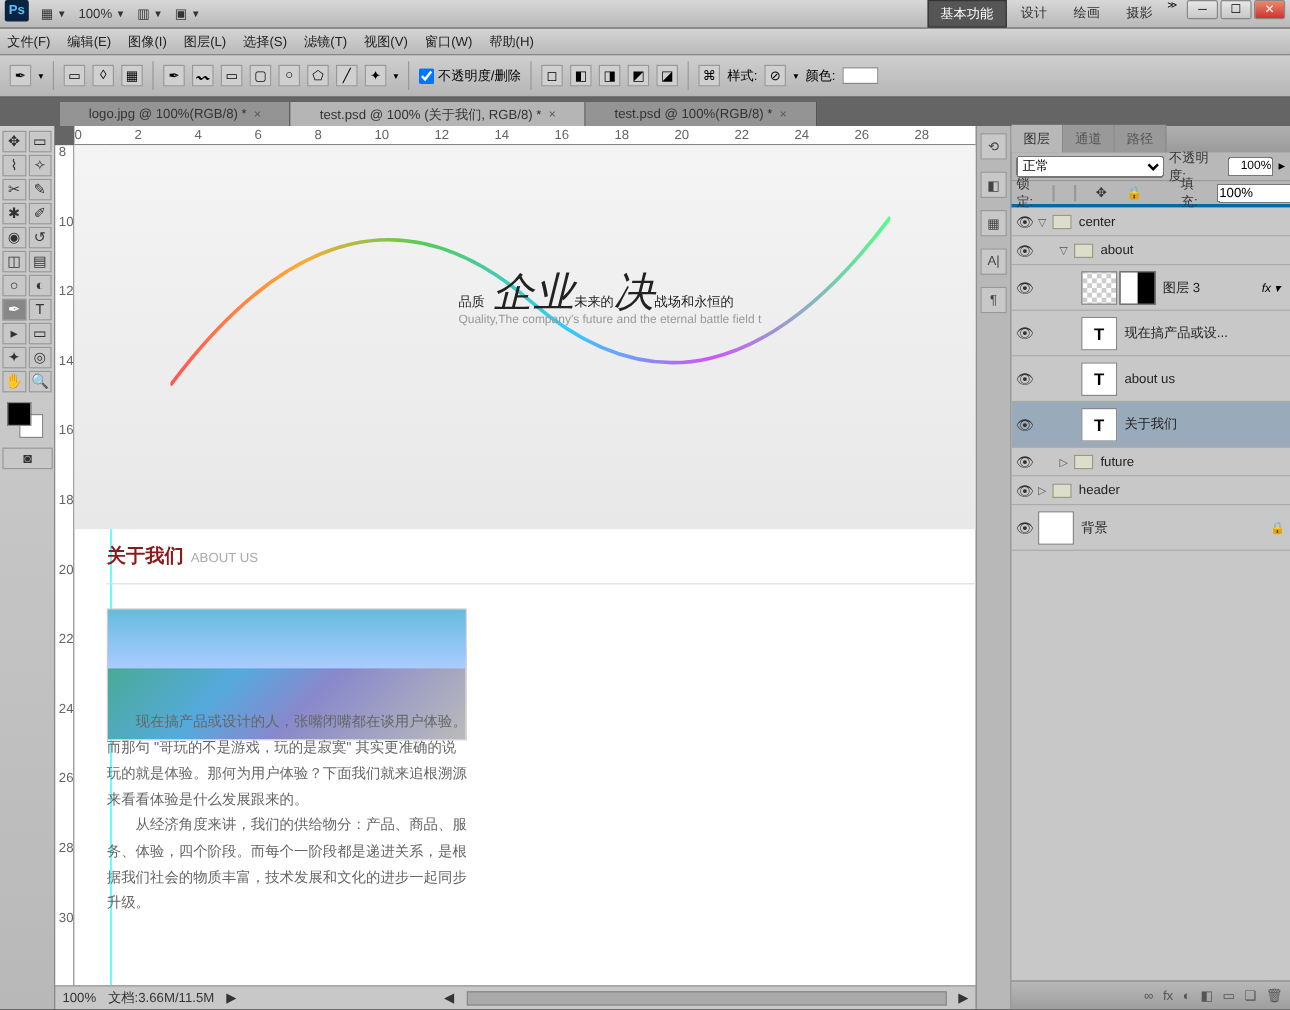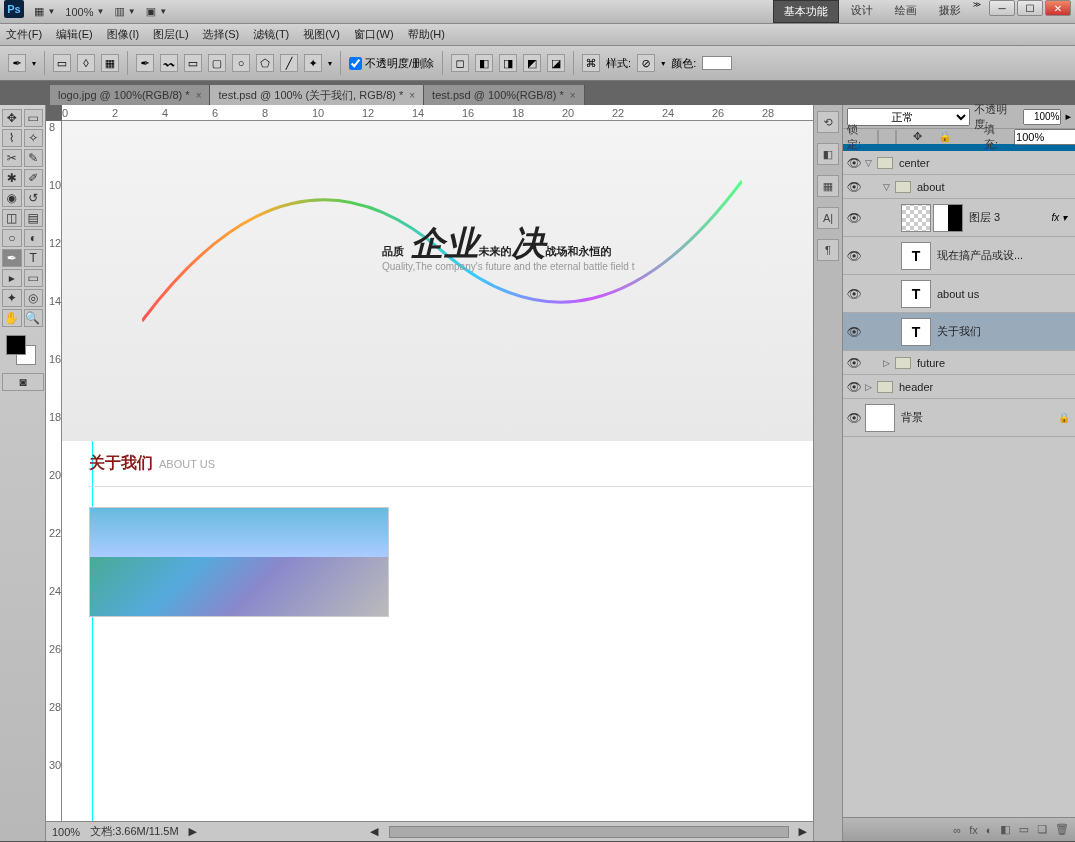--- a/index.html
+++ b/index.html
@@ -15,21 +15,21 @@
 .win-btn{width:26px;height:16px;background:linear-gradient(#e8e8e8,#c8c8c8);border:1px solid #888;border-radius:2px;display:flex;align-items:center;justify-content:center;font-size:10px;}
 .win-btn.close{background:linear-gradient(#e86,#c33);color:#fff;}
 .menubar{height:22px;background:linear-gradient(#d4d4d4,#bababa);display:flex;align-items:center;padding:0 6px;gap:14px;border-bottom:1px solid #888;}
 .menu-item{color:#222;}
 .optbar{height:35px;background:linear-gradient(#cfcfcf,#b6b6b6);display:flex;align-items:center;padding:0 8px;gap:6px;border-bottom:1px solid #777;}
 .opt-icon{width:18px;height:18px;background:#d0d0d0;border:1px solid #999;display:flex;align-items:center;justify-content:center;}
 .opt-sep{width:1px;height:24px;background:#999;margin:0 2px;}
 .opt-check{display:flex;align-items:center;gap:3px;}
 .opt-swatch{width:30px;height:14px;background:#fff;border:1px solid #888;}
 .tabbar{height:24px;background:#656565;display:flex;align-items:flex-end;padding-left:50px;}
-.doc-tab{height:20px;padding:3px 8px;background:#949494;color:#333;display:flex;align-items:center;gap:6px;border-right:1px solid #555;font-size:10px;}
+.doc-tab{height:20px;padding:3px 24px;background:#949494;color:#333;display:flex;align-items:center;gap:6px;border-right:1px solid #555;font-size:10px;}
 .doc-tab.active{background:#b5b5b5;}
 .doc-tab .x{font-size:10px;color:#555;}
 .main{display:flex;height:736px;}
 .toolbox{width:46px;background:linear-gradient(#d0d0d0,#b8b8b8);border-right:1px solid #888;display:flex;flex-direction:column;padding:4px 2px;gap:2px;}
 .tool-row{display:flex;gap:2px;}
 .tool{width:20px;height:18px;background:#c8c8c8;border:1px solid #999;display:flex;align-items:center;justify-content:center;font-size:12px;color:#333;position:relative;}
 .tool.active{background:#888;color:#fff;}
 .tool.single{width:42px;}
 .fgbg{width:42px;height:38px;position:relative;margin-top:4px;}
 .fgbg .fg{position:absolute;width:20px;height:20px;background:#000;border:1px solid #888;top:2px;left:4px;}
@@ -37,43 +37,43 @@
 .canvas-area{flex:1;background:#656565;display:flex;flex-direction:column;position:relative;}
 .ruler-h{height:16px;background:#fff;border-bottom:1px solid #888;position:relative;margin-left:16px;font-size:8px;color:#666;overflow:hidden;}
 .ruler-h span{position:absolute;top:2px;}
 .canvas-wrap{flex:1;display:flex;}
 .ruler-v{width:16px;background:#fff;border-right:1px solid #888;position:relative;font-size:8px;color:#666;}
 .ruler-v span{position:absolute;left:3px;writing-mode:horizontal-tb;}
 .canvas{flex:1;background:#fff;position:relative;overflow:hidden;}
 .guide{position:absolute;top:0;bottom:0;width:1px;background:#0ff;left:30px;}
 .hero{position:absolute;top:0;left:0;right:0;height:320px;background:linear-gradient(#f4f4f4,#e8e8e8);}
 .wave{position:absolute;top:30px;left:80px;width:600px;height:200px;}
-.headline{position:absolute;top:100px;left:320px;font-size:26px;color:#222;font-family:"STKaiti",serif;font-weight:bold;}
+.headline{position:absolute;top:100px;left:320px;font-size:26px;color:#222;font-family:"STKaiti",serif;}
 .headline .big{font-size:34px;font-style:italic;}
 .subhead{position:absolute;top:140px;left:320px;color:#999;font-size:10px;}
 .about-sec{position:absolute;top:320px;left:27px;right:0;}
 .about-title{padding:12px 0;border-bottom:1px solid #ddd;}
 .about-title .cn{color:#8a1a1a;font-size:16px;font-weight:bold;}
 .about-title .en{color:#aaa;font-size:11px;margin-left:6px;}
 .about-body{display:flex;gap:20px;padding:20px 0;}
 .about-img{width:300px;height:110px;background:linear-gradient(135deg,#4a7,#5ad 40%,#88c 60%,#bbb);position:relative;border:1px solid #ccc;}
 .about-img::before{content:"";position:absolute;top:0;left:0;right:0;height:45%;background:linear-gradient(#6bd,#acf);}
 .about-txt{width:300px;color:#666;line-height:1.8;font-size:12px;position:absolute;top:150px;left:0;}
 .statusbar{height:20px;background:#c8c8c8;border-top:1px solid #888;display:flex;align-items:center;padding:0 6px;font-size:10px;color:#333;gap:10px;}
 .sidepanel-mid{width:30px;background:#b8b8b8;border-left:1px solid #888;border-right:1px solid #888;display:flex;flex-direction:column;padding:6px 3px;gap:10px;}
 .sp-icon{width:22px;height:22px;background:#c8c8c8;border:1px solid #999;display:flex;align-items:center;justify-content:center;font-size:11px;color:#444;}
 .layers-panel{width:232px;background:#b8b8b8;display:flex;flex-direction:column;}
 .panel-tabs{height:22px;background:linear-gradient(#b0b0b0,#9a9a9a);display:flex;align-items:flex-end;}
 .panel-tab{padding:4px 10px;background:#b8b8b8;color:#333;border-right:1px solid #888;font-size:11px;}
 .panel-tab.inactive{background:#999;color:#555;}
 .panel-ctrl{height:24px;display:flex;align-items:center;padding:0 4px;gap:4px;border-bottom:1px solid #999;}
-.panel-ctrl select{width:128px;height:18px;font-size:11px;text-align:center;}
+.panel-ctrl select{width:128px;height:18px;font-size:11px;}
 .panel-ctrl .lbl{font-size:11px;color:#333;}
 .panel-ctrl input{width:38px;height:16px;font-size:10px;text-align:right;}
-.lock-row{height:22px;display:flex;align-items:center;padding:0 4px;gap:16px;border-bottom:7px solid #0369a1;font-size:11px;color:#333;}
+.lock-row{height:22px;display:flex;align-items:center;padding:0 4px;gap:16px;border-bottom:3px solid #0369a1;font-size:11px;color:#333;}
 .lock-ic{width:14px;height:14px;border:1px solid #999;background:#d0d0d0;}
 .layers-list{flex:1;background:#c8c8c8;overflow:auto;}
 .layer{height:24px;display:flex;align-items:center;border-bottom:1px solid #aaa;padding-right:4px;}
 .layer.tall{height:38px;}
 .layer .eye{width:22px;text-align:center;font-size:12px;color:#333;}
 .layer .indent{display:inline-block;}
 .layer .arrow{width:12px;font-size:9px;color:#555;}
 .layer .folder{width:16px;height:12px;background:#ddc;border:1px solid #998;}
 .layer .thumb{width:30px;height:28px;background:#fff;border:1px solid #888;display:flex;align-items:center;justify-content:center;font-size:14px;font-weight:bold;}
 .layer .mask{width:30px;height:28px;background:#000;border:1px solid #888;margin-left:2px;position:relative;}
@@ -276,20 +276,22 @@
             <path d="M0,170 Q150,-30 300,100 T600,30" stroke="url(#rb)" stroke-width="3" fill="none"></path>
           </svg>
           <div class="headline"><span>品质</span> <span class="big">企业</span><span>未来的</span><span class="big">决</span><span>战场和永恒的</span></div>
           <div class="subhead">Quality,The company's future and the eternal battle field t</div>
         </div>
         <div class="about-sec">
           <div class="about-title"><span class="cn">关于我们</span><span class="en">ABOUT US</span></div>
           <div class="about-body">
             <div class="about-img"></div>
           </div>
+          <div class="about-txt" style="white-space:pre-wrap">　　现在搞产品或设计的人，张嘴闭嘴都在谈用户体验。而那句 "哥玩的不是游戏，玩的是寂寞" 其实更准确的说玩的就是体验。那何为用户体验？下面我们就来追根溯源来看看体验是什么发展跟来的。
+　　从经济角度来讲，我们的供给物分：产品、商品、服务、体验，四个阶段。而每个一阶段都是递进关系，是根据我们社会的物质丰富，技术发展和文化的进步一起同步升级。</div>
         </div>
       </div>
     </div>
     <div class="statusbar">
       <span>100%</span>
       <span>文档:3.66M/11.5M</span>
       <span>▶</span>
       <div class="spacer"></div>
       <span>◀</span>
       <div style="flex:0 0 400px;height:12px;background:#aaa;border:1px solid #888"></div>
@@ -299,20 +301,25 @@
 
   <div class="sidepanel-mid">
     <div class="sp-icon">⟲</div>
     <div class="sp-icon">◧</div>
     <div class="sp-icon">▦</div>
     <div class="sp-icon">A|</div>
     <div class="sp-icon">¶</div>
   </div>
 
   <div class="layers-panel">
+    <div class="panel-tabs">
+      <div class="panel-tab">图层</div>
+      <div class="panel-tab inactive">通道</div>
+      <div class="panel-tab inactive">路径</div>
+    </div>
     <div class="panel-ctrl">
       <select><option>正常</option></select>
       <span class="lbl">不透明度:</span>
       <input value="100%" style="">
       <span>▸</span>
     </div>
     <div class="lock-row">
       <span>锁定:</span>
       <div class="lock-ic"></div>
       <div class="lock-ic"></div>

